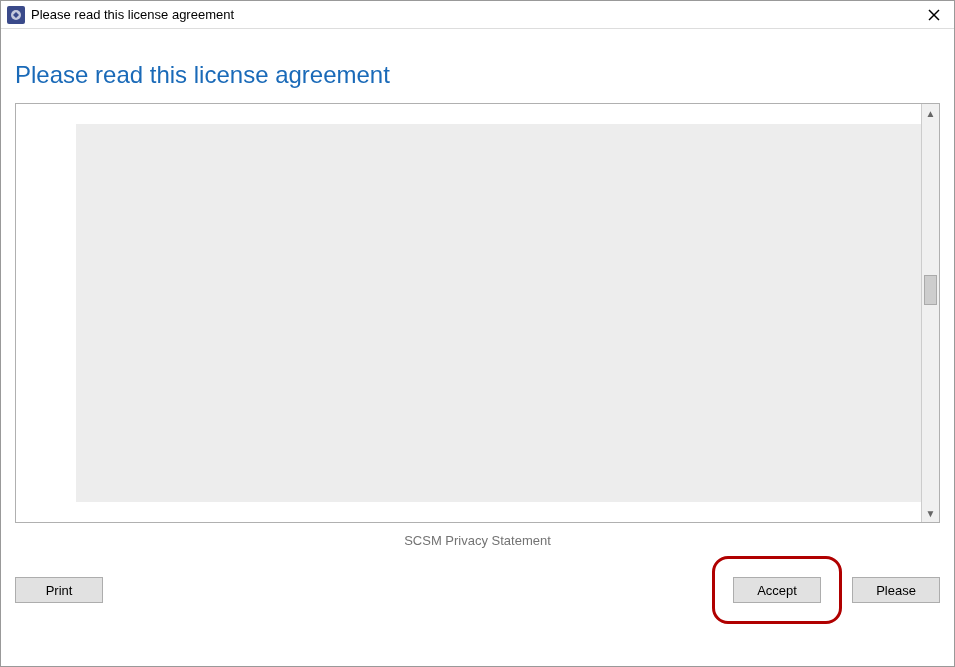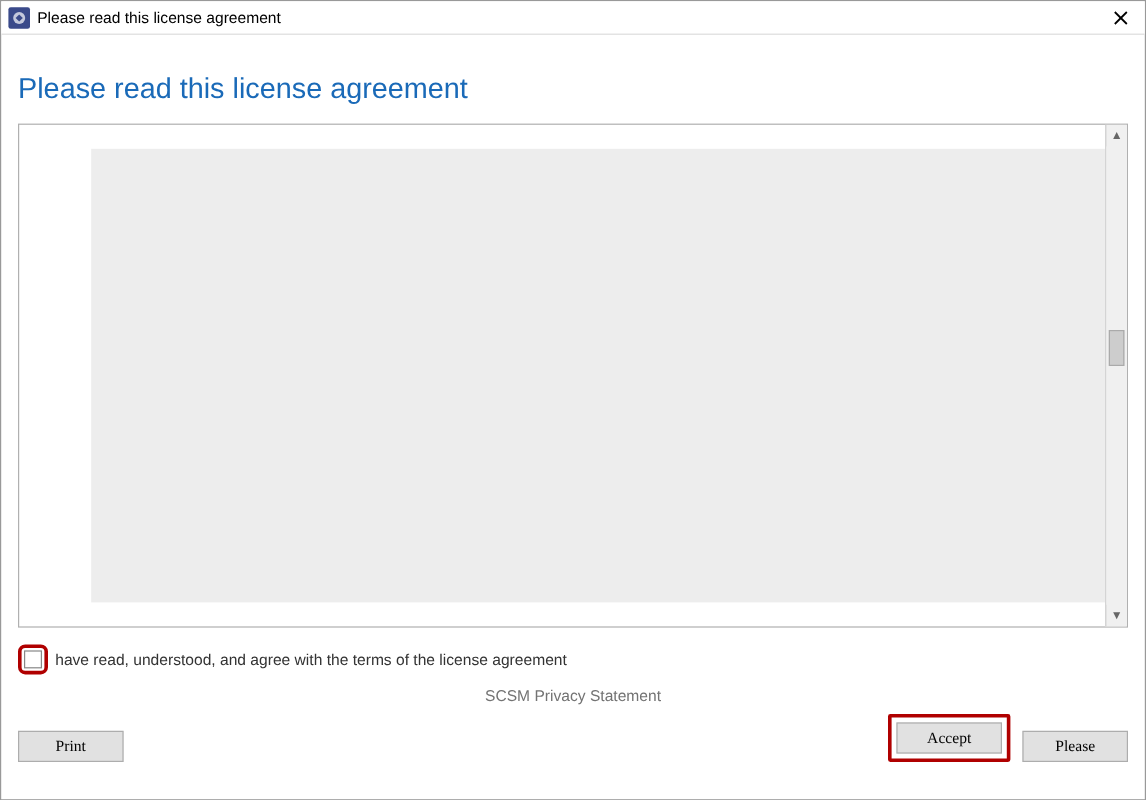--- a/index.html
+++ b/index.html
@@ -135,38 +135,37 @@
       color: #737373;
       font-size: 13px;
       margin-top: 10px;
       cursor: pointer;
       display: inline-block;
       text-align: center;
     }
     .button-row {
       margin-top: 8px;
       display: flex;
-      align-items: flex-end;
-      font-family: Liberation Serif, serif;
+      align-items: center;
     }
     .btn {
       min-width: 88px;
       height: 26px;
       background: #e1e1e1;
       border: 1px solid #adadad;
       font-family: inherit;
       font-size: 13px;
       color: #000;
       cursor: pointer;
       padding: 0 14px;
     }
     .btn-highlight {
       border: 3px solid #b00000;
-      border-radius: 2px;
-      padding: 4px;
+      border-radius: 16px;
+      padding: 18px;
       display: inline-flex;
       margin-right: 10px;
     }
     .spacer { flex: 1; }
   </style>
 </head>
 <body>
 
 <div class="titlebar">
   <span class="app-icon">
@@ -193,26 +192,20 @@
     </div>
     <div class="scrollbar">
       <div class="scroll-arrow">▲</div>
       <div class="scroll-track">
         <div class="scroll-thumb"></div>
       </div>
       <div class="scroll-arrow">▼</div>
     </div>
   </div>
 
-  <div class="checkbox-row">
-    <span class="checkbox-highlight">
-      <span class="checkbox"></span>
-    </span>
-    <span class="checkbox-label">have read, understood, and agree with the terms of the license agreement</span>
-  </div>
 
   <a class="privacy-link">SCSM Privacy Statement</a>
 
   <div class="button-row">
     <button class="btn">Print</button>
     <span class="spacer"></span>
     <span class="btn-highlight">
       <button class="btn">Accept</button>
     </span>
     <button class="btn">Please</button>

